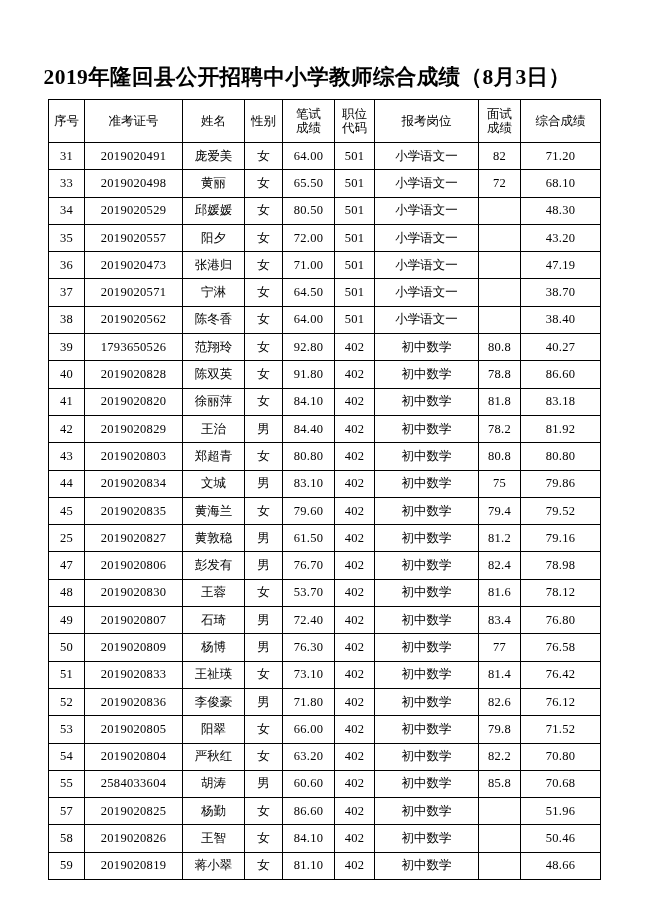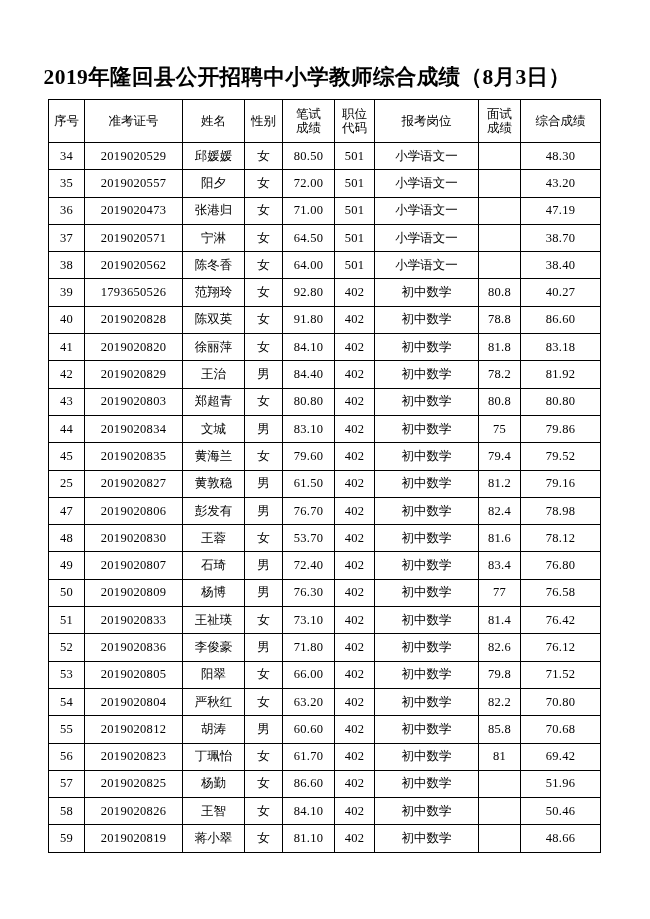--- a/index.html
+++ b/index.html
@@ -140,20 +140,44 @@
             <th class="cn-cell">
               <span class="hdr-stack">综合成绩</span>
             </th>
             <th class="cn-cell">
               <span class="hdr-stack">备注</span>
             </th>
           </tr>
       </thead>
       <tbody id="table-body">
           <tr>
+            <td class="num-cell">31</td>
+            <td class="num-cell">2019020491</td>
+            <td class="cn-cell">庞爱美</td>
+            <td class="cn-cell">女</td>
+            <td class="num-cell">64.00</td>
+            <td class="num-cell">501</td>
+            <td class="cn-cell">小学语文一</td>
+            <td class="num-cell">82</td>
+            <td class="num-cell">71.20</td>
+            <td class="cn-cell"></td>
+          </tr>
+          <tr>
+            <td class="num-cell">33</td>
+            <td class="num-cell">2019020498</td>
+            <td class="cn-cell">黄丽</td>
+            <td class="cn-cell">女</td>
+            <td class="num-cell">65.50</td>
+            <td class="num-cell">501</td>
+            <td class="cn-cell">小学语文一</td>
+            <td class="num-cell">72</td>
+            <td class="num-cell">68.10</td>
+            <td class="cn-cell"></td>
+          </tr>
+          <tr>
             <td class="num-cell">34</td>
             <td class="num-cell">2019020529</td>
             <td class="cn-cell">邱媛媛</td>
             <td class="cn-cell">女</td>
             <td class="num-cell">80.50</td>
             <td class="num-cell">501</td>
             <td class="cn-cell">小学语文一</td>
             <td class="num-cell"></td>
             <td class="num-cell">48.30</td>
             <td class="cn-cell">缺考</td>
@@ -393,41 +417,29 @@
             <td class="cn-cell">女</td>
             <td class="num-cell">63.20</td>
             <td class="num-cell">402</td>
             <td class="cn-cell">初中数学</td>
             <td class="num-cell">82.2</td>
             <td class="num-cell">70.80</td>
             <td class="cn-cell">16</td>
           </tr>
           <tr>
             <td class="num-cell">55</td>
-            <td class="num-cell">2019020812</td>
+            <td class="num-cell">2584033604</td>
             <td class="cn-cell">胡涛</td>
             <td class="cn-cell">男</td>
             <td class="num-cell">60.60</td>
             <td class="num-cell">402</td>
             <td class="cn-cell">初中数学</td>
             <td class="num-cell">85.8</td>
             <td class="num-cell">70.68</td>
             <td class="cn-cell">17</td>
-          </tr>
-          <tr>
-            <td class="num-cell">56</td>
-            <td class="num-cell">2019020823</td>
-            <td class="cn-cell">丁珮怡</td>
-            <td class="cn-cell">女</td>
-            <td class="num-cell">61.70</td>
-            <td class="num-cell">402</td>
-            <td class="cn-cell">初中数学</td>
-            <td class="num-cell">81</td>
-            <td class="num-cell">69.42</td>
-            <td class="cn-cell"></td>
           </tr>
           <tr>
             <td class="num-cell">57</td>
             <td class="num-cell">2019020825</td>
             <td class="cn-cell">杨勤</td>
             <td class="cn-cell">女</td>
             <td class="num-cell">86.60</td>
             <td class="num-cell">402</td>
             <td class="cn-cell">初中数学</td>
             <td class="num-cell"></td>

